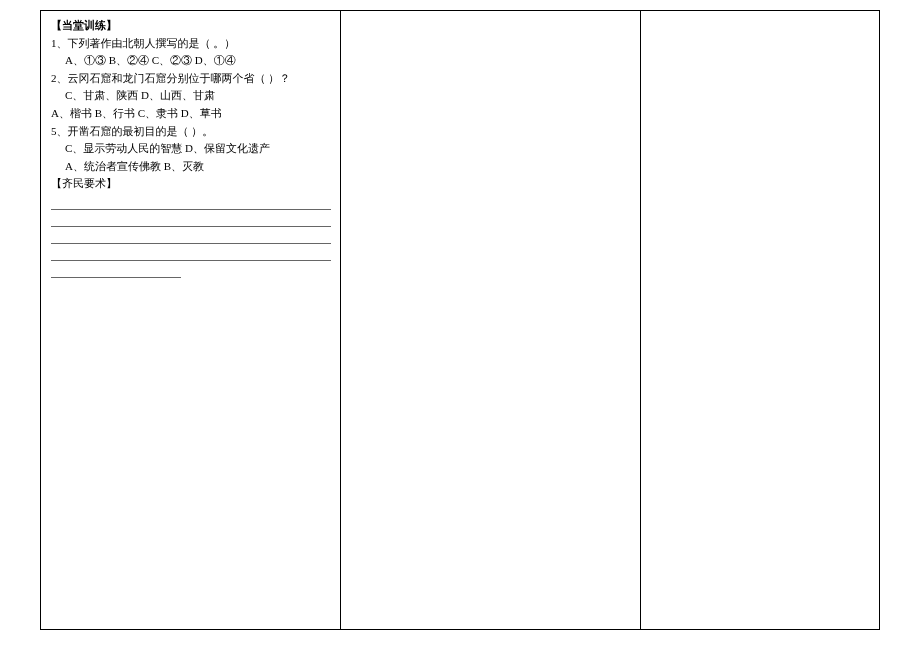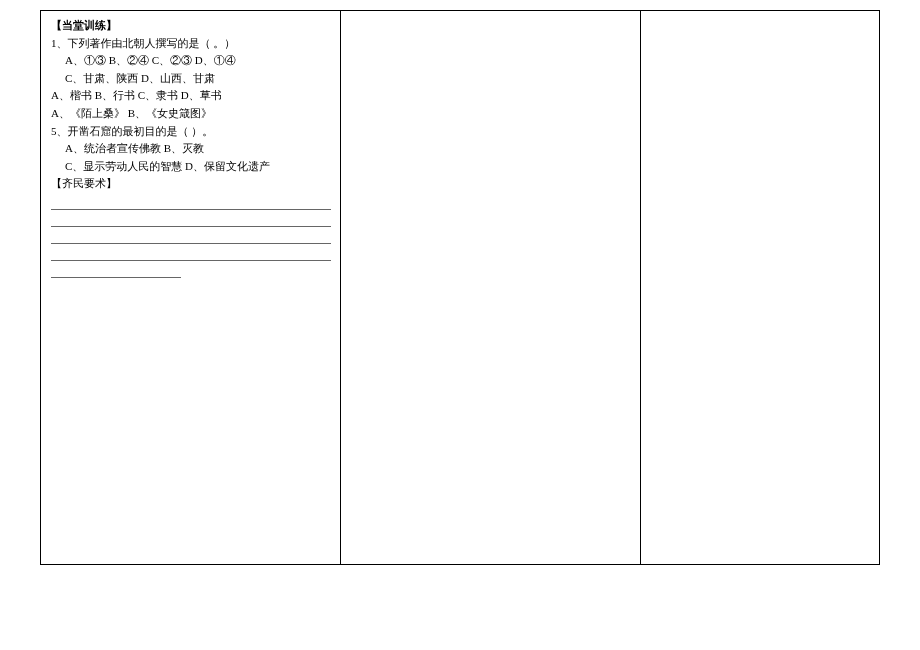--- a/index.html
+++ b/index.html
@@ -12,21 +12,21 @@
       font-family: "SimSun", "宋体", serif;
       font-size: 11px;
       line-height: 1.6;
       color: #000;
       width: 920px;
       height: 650px;
     }
     .outer-container {
       border: 1px solid #000;
       margin: 10px 40px 10px 40px;
-      height: 555px;
+      height: 620px;
       display: flex;
     }
     .col1 {
       width: 300px;
       border-right: 1px solid #000;
       padding: 6px 10px;
     }
     .col2 {
       width: 300px;
       border-right: 1px solid #000;
@@ -61,29 +61,29 @@
 </head>
 <body>
 
 <div class="outer-container">
   <div class="col1">
     <div class="section-title">【当堂训练】</div>
 
     <div class="question-line">1、下列著作由北朝人撰写的是（  。）</div>
     <div class="question-line indent">A、①③   B、②④   C、②③   D、①④</div>
 
+    <div class="question-line">2、云冈石窟和龙门石窟分别位于哪两个省（   ）？</div>
     <div class="question-line indent">C、甘肃、陕西    D、山西、甘肃</div>
 
     <div class="question-line">A、楷书    B、行书    C、隶书    D、草书</div>
 
-    <div class="question-line">A、《陌上桑》  B、《女史箴图》</div>
 
     <div class="question-line">5、开凿石窟的最初目的是（   ）。</div>
+    <div class="question-line indent">C、显示劳动人民的智慧    D、保留文化遗产</div>
     <div class="question-line indent">A、统治者宣传佛教    B、灭教</div>
-    <div class="question-line indent">C、显示劳动人民的智慧    D、保留文化遗产</div>
 
     <div class="question-line">【齐民要术】</div>
 
     <div class="blank-line"></div>
     <div class="blank-line"></div>
     <div class="blank-line"></div>
     <div class="blank-line"></div>
     <div class="blank-line-short"></div>
   </div>
   <div class="col2"></div>

